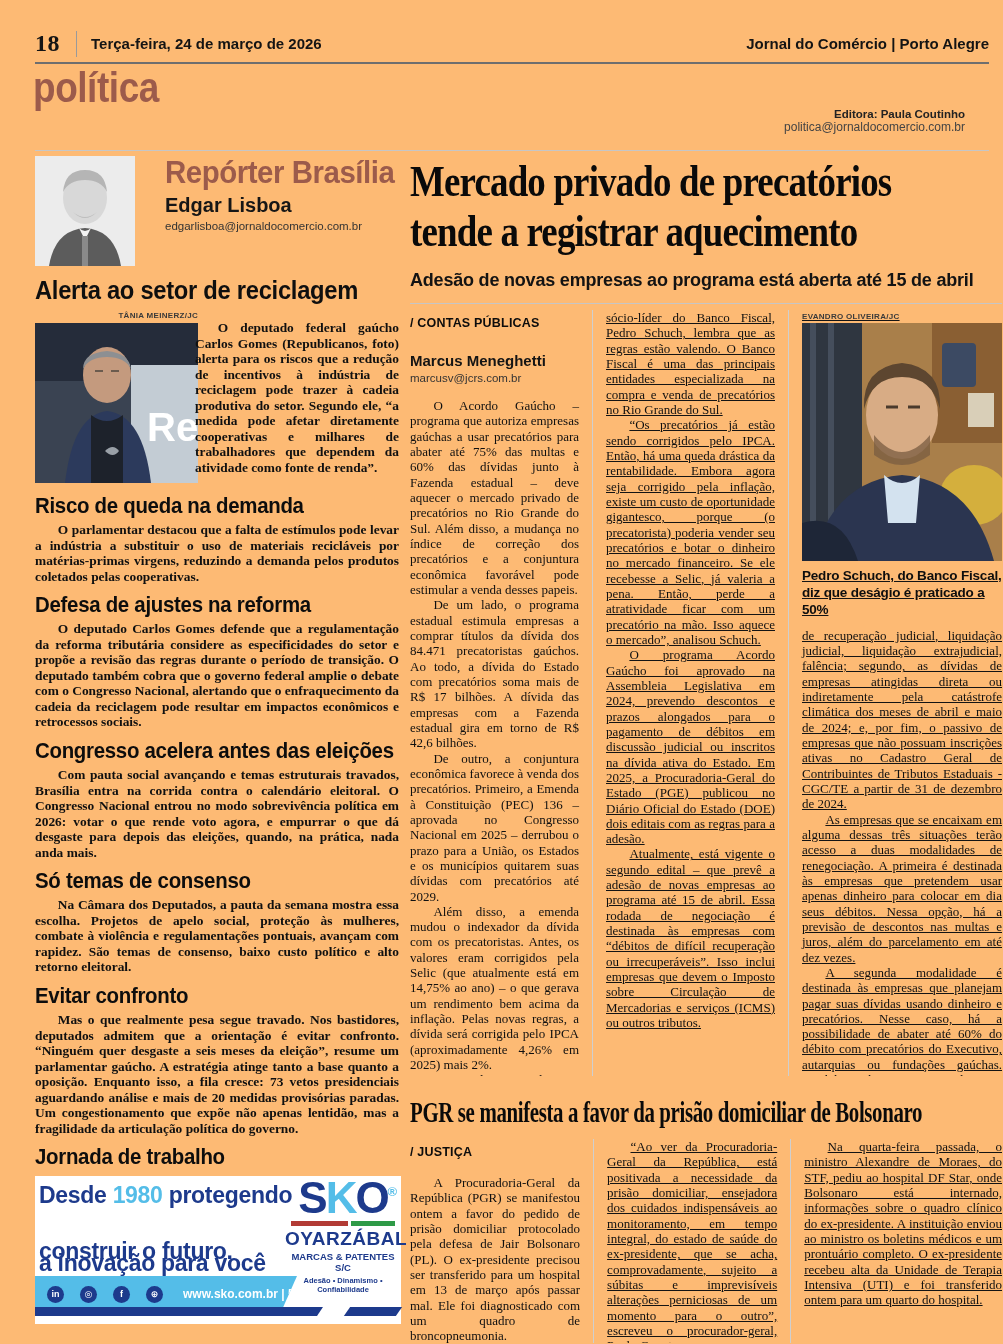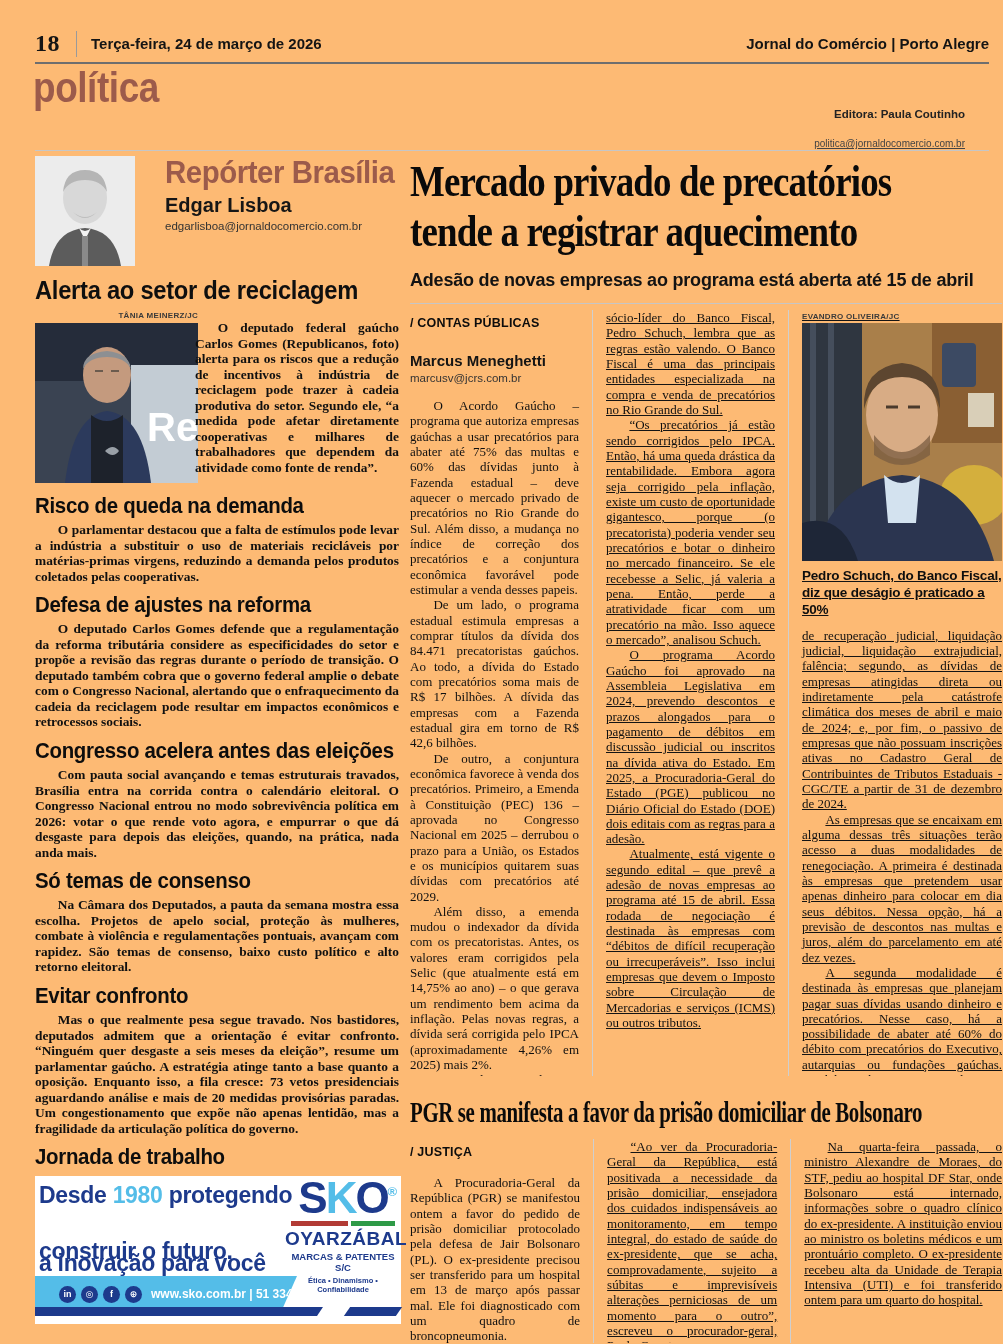--- a/index.html
+++ b/index.html
@@ -19,21 +19,21 @@
   .hdr{position:absolute;left:35px;right:14px;top:30px;display:flex;align-items:center;}
   .pagenum{font:700 24px var(--serif);letter-spacing:.5px;}
   .hdr-div{width:1px;height:26px;background:#9a9a9a;margin:0 14px 0 16px;}
   .hdr-date{font:700 15px var(--sans);}
   .hdr-right{margin-left:auto;font:700 15px var(--sans);}
   .hdr-rule{position:absolute;left:35px;right:14px;top:62px;height:2px;background:#6e6e6e;}
   .section-title{position:absolute;left:33px;top:64px;font:800 42px var(--sans);color:var(--maroon);
                  transform:scaleX(.88);transform-origin:0 0;letter-spacing:-.5px;}
   .editor{position:absolute;right:38px;top:108px;text-align:right;font-family:var(--sans);}
   .editor .nm{font-size:11.5px;font-weight:700;color:#222;}
-  .editor .em{font-size:10px;color:#444;margin-top:18px;text-decoration:underline;}
+  .editor .em{font-size:12px;color:#444;margin-top:0;}
   .top-hairline{position:absolute;left:35px;right:14px;top:150px;height:1px;background:var(--rule);}
 
   
   .leftcol{position:absolute;left:35px;top:154px;width:364px;height:1016px;overflow:hidden;}
   .colhead{position:relative;height:114px;}
   .colhead .photo{position:absolute;left:0;top:2px;width:100px;height:110px;}
   .colhead .tblock{position:absolute;left:114px;top:0;margin-left:16px;}
   .rep-title{font:700 32px var(--sans);color:var(--maroon);transform:scaleX(.92);transform-origin:0 0;
              white-space:nowrap;letter-spacing:-.5px;}
   .rep-name{font:700 20px var(--sans);color:#161616;margin-top:3px;}
@@ -49,21 +49,21 @@
          white-space:nowrap;margin:9px 0 3px 0;letter-spacing:-.3px;}
 
   
   .ad{position:absolute;left:35px;top:1176px;width:366px;height:148px;background:#fff;font-family:var(--sans);}
   .ad-l1{position:absolute;left:4px;top:6px;font:800 23px var(--sans);color:var(--navy);letter-spacing:-.3px;}
   .ad-l1 .yr{color:var(--lblue);}
   .ad-l2{position:absolute;left:4px;top:34px;font:800 23px var(--sans);color:var(--navy);letter-spacing:-.3px;margin-top:40px;}
   .ad-l3{position:absolute;left:4px;top:62px;font:800 23px var(--sans);color:var(--navy);letter-spacing:-.3px;}
   .ad-ribbon{position:absolute;left:0;top:100px;width:262px;height:36px;background:var(--lblue);
              clip-path:polygon(0 0,100% 0,calc(100% - 16px) 100%,0 100%);
-             display:flex;align-items:center;gap:5px;padding-left:24px;box-sizing:border-box;}
+             display:flex;align-items:center;gap:16px;padding-left:12px;box-sizing:border-box;}
   .soc{width:17px;height:17px;border-radius:50%;background:var(--navy);color:#fff;
        font:700 9px/17px var(--sans);text-align:center;flex:0 0 auto;}
   .ad-url{color:#fff;font:700 12px var(--sans);margin-left:4px;white-space:nowrap;}
   .navy-bar{position:absolute;left:0;top:131px;width:288px;height:9px;background:var(--navy);
             clip-path:polygon(0 0,100% 0,calc(100% - 6px) 100%,0 100%);}
   .navy-tail{position:absolute;right:2px;top:131px;width:52px;height:9px;background:var(--navy);transform:skewX(-35deg);}
   .ad-logo{position:absolute;right:0;top:0;width:116px;text-align:center;}
   .sko{font:800 44px/44px var(--sans);letter-spacing:-2px;color:var(--navy);}
   .sko .k{color:var(--lblue);}
   .sko-reg{position:absolute;top:-6px;right:6px;font-size:13px;color:var(--lblue);}
@@ -186,21 +186,21 @@
       <span class="soc">⊕</span>
       <span class="ad-url">www.sko.com.br | 51 3342.9323</span>
     </div>
     <div class="navy-bar"></div>
     <div class="navy-tail"></div>
     <div class="ad-logo">
       <div class="sko"><span>S</span><span class="k">K</span><span>O</span><span class="sko-reg">®</span></div>
       <div class="rg-bar"></div>
       <div class="oyz">OYARZÁBAL</div>
       <div class="oyz-sub">MARCAS &amp; PATENTES S/C</div>
-      <div class="oyz-tag">Ética  •  Dinamismo  •  Confiabilidade</div>
+      <div class="oyz-tag">Adesão  •  Dinamismo  •  Confiabilidade</div>
     </div>
   </div>
 
   <div class="main">
     <div class="h1line">Mercado privado de precatórios</div>
     <div class="h1line">tende a registrar aquecimento</div>
     <div class="deck">Adesão de novas empresas ao programa está aberta até 15 de abril</div>
     <div class="deck-rule"></div>
 
     <div class="cols">

